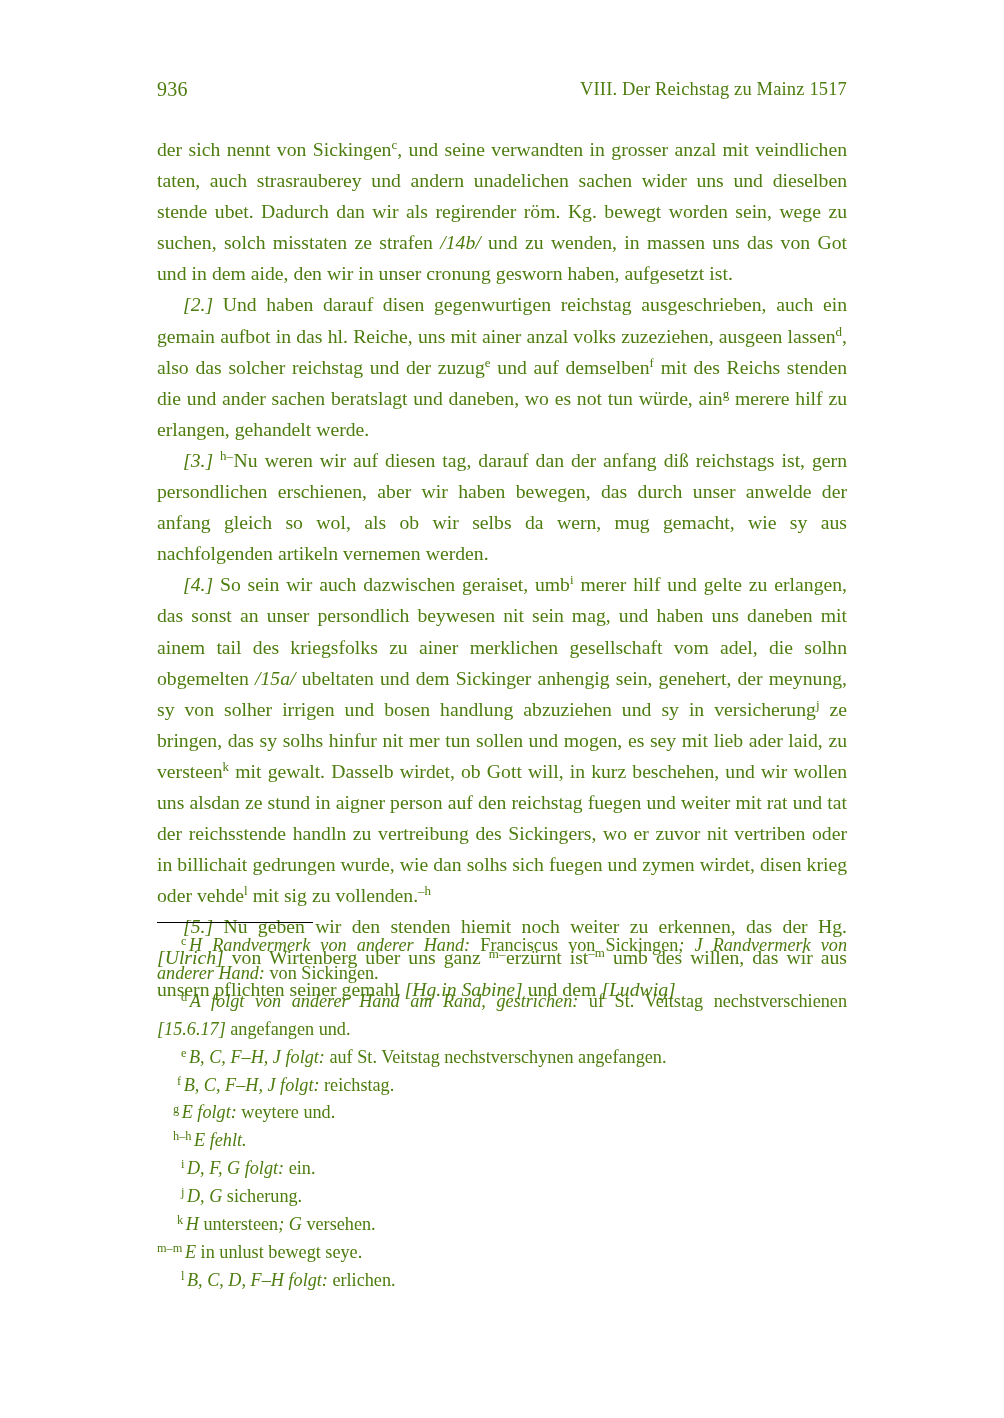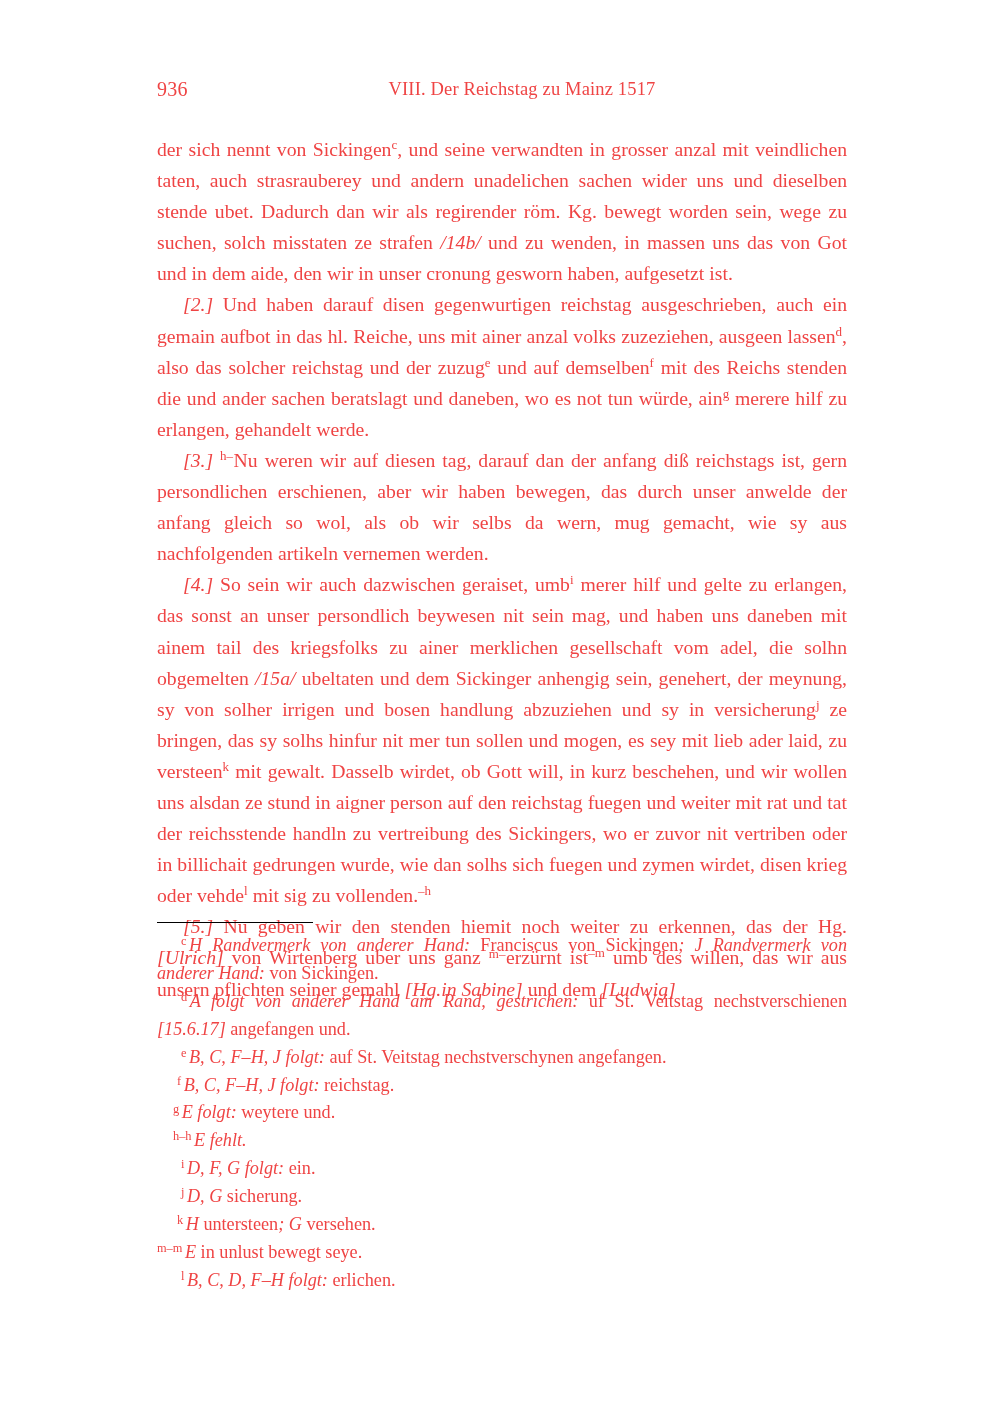--- a/index.html
+++ b/index.html
@@ -6,21 +6,21 @@
     margin: 0;
     padding: 0;
     background: #ffffff;
   }
   .page {
     position: relative;
     width: 988px;
     height: 1418px;
     background: #ffffff;
     font-family: "Liberation Serif", "DejaVu Serif", serif;
-    color: #ef4444;
+    color: #4d7c0f;
     overflow: hidden;
   }
   
   .runhead {
     position: absolute;
     left: 157px;
     top: 76px;
     width: 690px;
     height: 26px;
   }
@@ -30,21 +30,21 @@
     top: 0;
     font-size: 20px;
     line-height: 26px;
     letter-spacing: 0.2px;
   }
   .runtitle {
     position: absolute;
     left: 0;
     top: 0;
     width: 690px;
-    text-align: center;
+    text-align: right;
     font-size: 18.5px;
     line-height: 26px;
     letter-spacing: 0.15px;
     padding-left: 40px;
     box-sizing: border-box;
   }
 
   
   .body-block {
     position: absolute;

